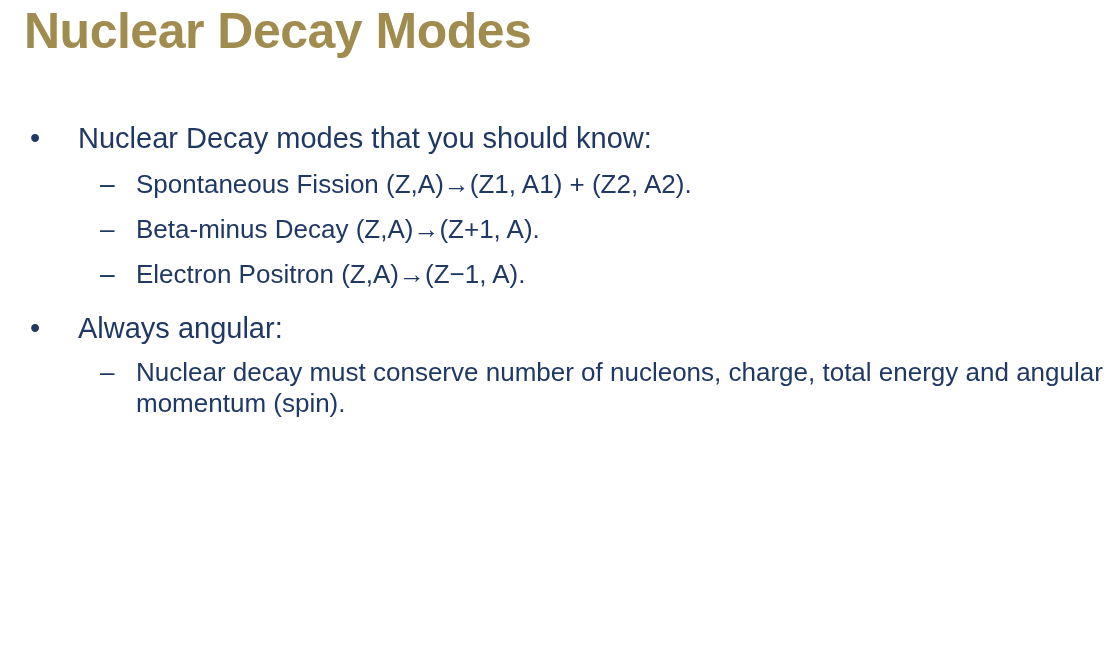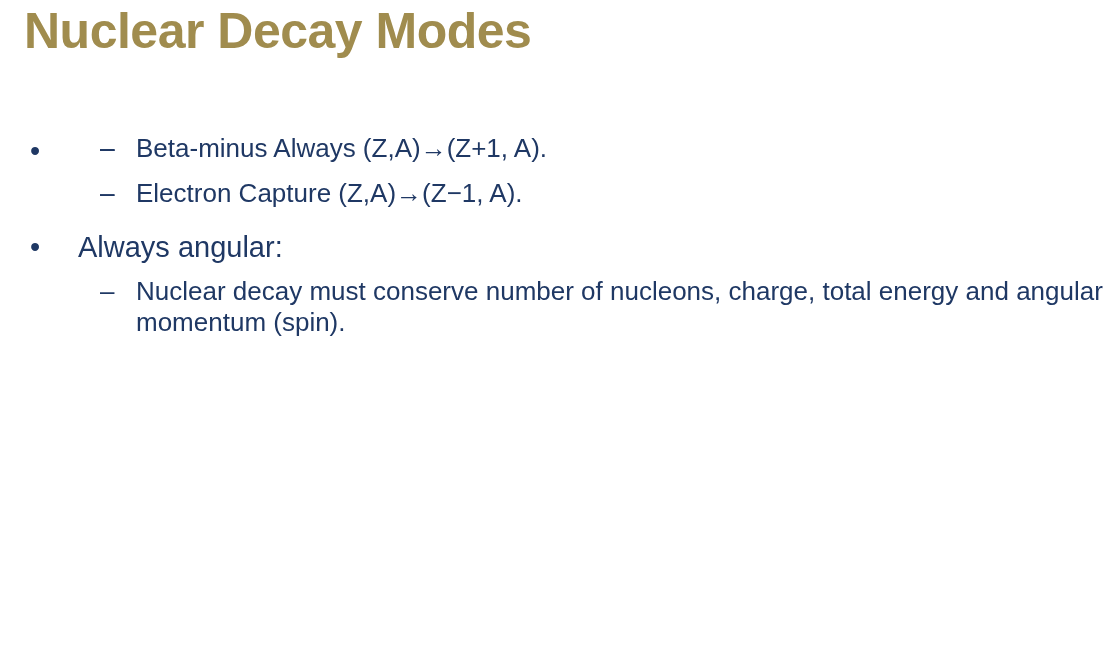--- a/index.html
+++ b/index.html
@@ -96,37 +96,39 @@
 <body>
 
 <div class="slide">
 
   <div class="slide-title">Nuclear Decay Modes</div>
 
   <ul class="body-list">
 
     <li class="lvl1">
       <span class="bullet">•</span>
+      <span>Nuclear Decay modes that you should know:</span>
       <ul class="sublist group-a">
         <li class="lvl2">
           <span class="dash">–</span>
         </li>
         <li class="lvl2">
           <span class="dash">–</span>
+          <span>Spontaneous Fission (Z,A)→(Z1, A1) + (Z2, A2).</span>
         </li>
         <li class="lvl2">
           <span class="dash">–</span>
-          <span>Beta-minus Always (Z,A)→(Z+1, A).</span>
+          <span>Beta-minus Decay (Z,A)→(Z+1, A).</span>
         </li>
         <li class="lvl2">
           <span class="dash">–</span>
         </li>
         <li class="lvl2">
           <span class="dash">–</span>
-          <span>Electron Capture (Z,A)→(Z−1, A).</span>
+          <span>Electron Positron (Z,A)→(Z−1, A).</span>
         </li>
       </ul>
     </li>
 
     <div class="spacer"></div>
 
     <li class="lvl1">
       <span class="bullet">•</span>
       <span>Always angular:</span>
       <ul class="sublist tight">

